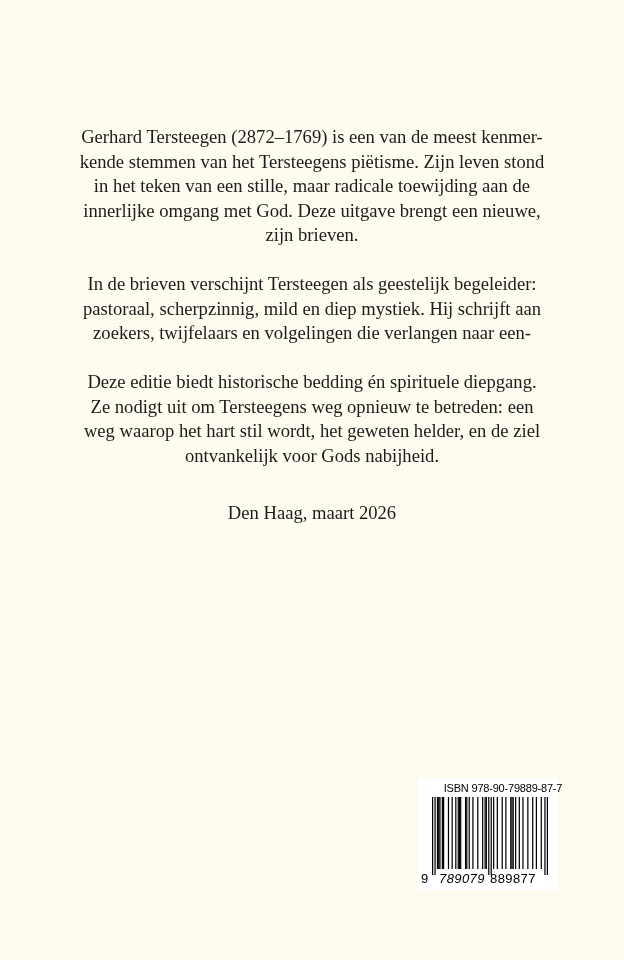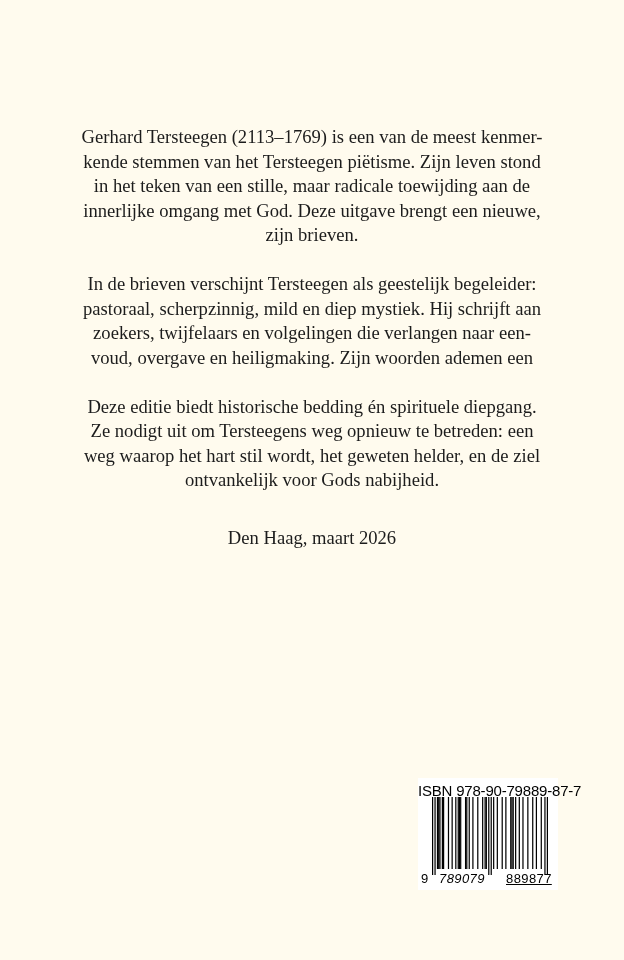--- a/index.html
+++ b/index.html
@@ -38,26 +38,26 @@
     .barcode-box {
       position: absolute;
       left: 418px;
       top: 778px;
       width: 140px;
       height: 112px;
       background: #ffffff;
     }
     .isbn-label {
       position: absolute;
-      left: 0;
+      left: 15px;
       top: 4px;
       width: 140px;
       text-align: center;
       font-family: "Liberation Sans", "DejaVu Sans", sans-serif;
-      font-size: 15px;
+      font-size: 11px;
       letter-spacing: -0.2px;
       color: #000;
       white-space: nowrap;
     }
     .bars {
       position: absolute;
       left: 14px;
       top: 19px;
       width: 116px;
       height: 78px;
@@ -69,38 +69,37 @@
       top: 94px;
       width: 140px;
       font-family: "Liberation Sans", "DejaVu Sans", sans-serif;
       font-size: 13px;
       color: #000;
       line-height: 14px;
       white-space: nowrap;
     }
     .hr-first { position: absolute; left: 3px; }
     .hr-left { position: absolute; left: 21px; letter-spacing: 0.4px; font-style: italic; }
-    .hr-right { position: absolute; left: 88px; letter-spacing: 0.4px; text-decoration: underline; }
+    .hr-right { position: absolute; left: 72px; letter-spacing: 0.4px; }
   </style>
 </head>
 <body>
 
 <div class="text-block">
   <p class="para para-1">
-    <span class="line">Gerhard Tersteegen (2113–1769) is een van de meest kenmer-</span>
-    <span class="line">kende stemmen van het Tersteegen piëtisme. Zijn leven stond</span>
+    <span class="line">Gerhard Tersteegen (2872–1769) is een van de meest kenmer-</span>
+    <span class="line">kende stemmen van het Tersteegens piëtisme. Zijn leven stond</span>
     <span class="line">in het teken van een stille, maar radicale toewijding aan de</span>
     <span class="line">innerlijke omgang met God. Deze uitgave brengt een nieuwe,</span>
     <span class="line">zijn brieven.</span>
   </p>
   <p class="para para-2">
     <span class="line">In de brieven verschijnt Tersteegen als geestelijk begeleider:</span>
     <span class="line">pastoraal, scherpzinnig, mild en diep mystiek. Hij schrijft aan</span>
     <span class="line">zoekers, twijfelaars en volgelingen die verlangen naar een-</span>
-    <span class="line">voud, overgave en heiligmaking. Zijn woorden ademen een</span>
   </p>
   <p class="para para-3">
     <span class="line">Deze editie biedt historische bedding én spirituele diepgang.</span>
     <span class="line">Ze nodigt uit om Tersteegens weg opnieuw te betreden: een</span>
     <span class="line">weg waarop het hart stil wordt, het geweten helder, en de ziel</span>
     <span class="line">ontvankelijk voor Gods nabijheid.</span>
   </p>
   <p class="para dateline">
     <span class="line">Den Haag, maart 2026</span>
   </p>

